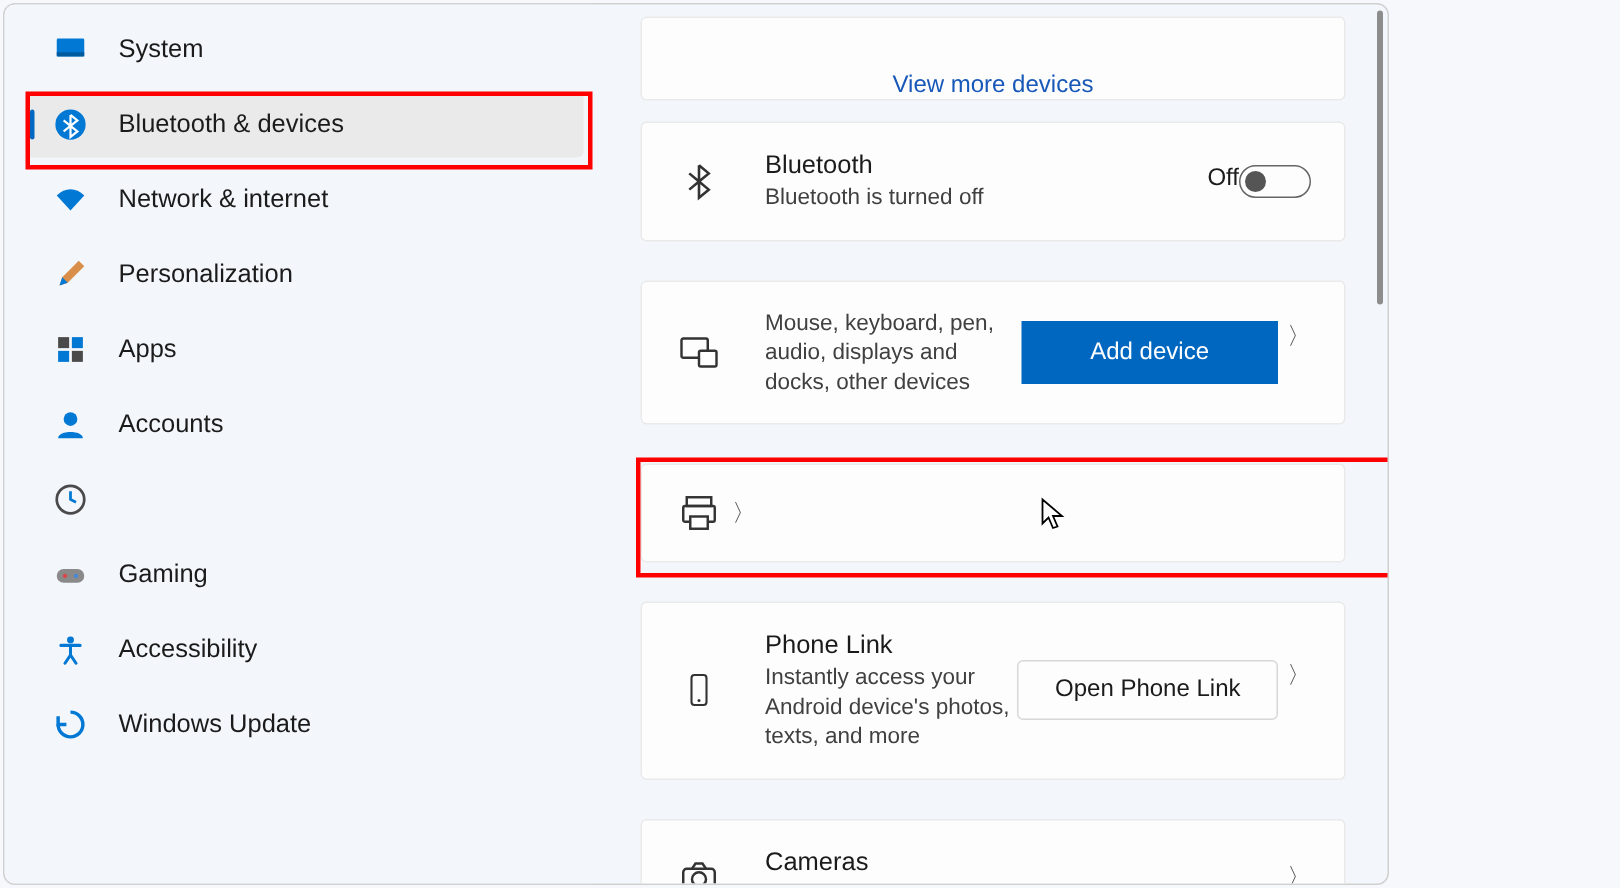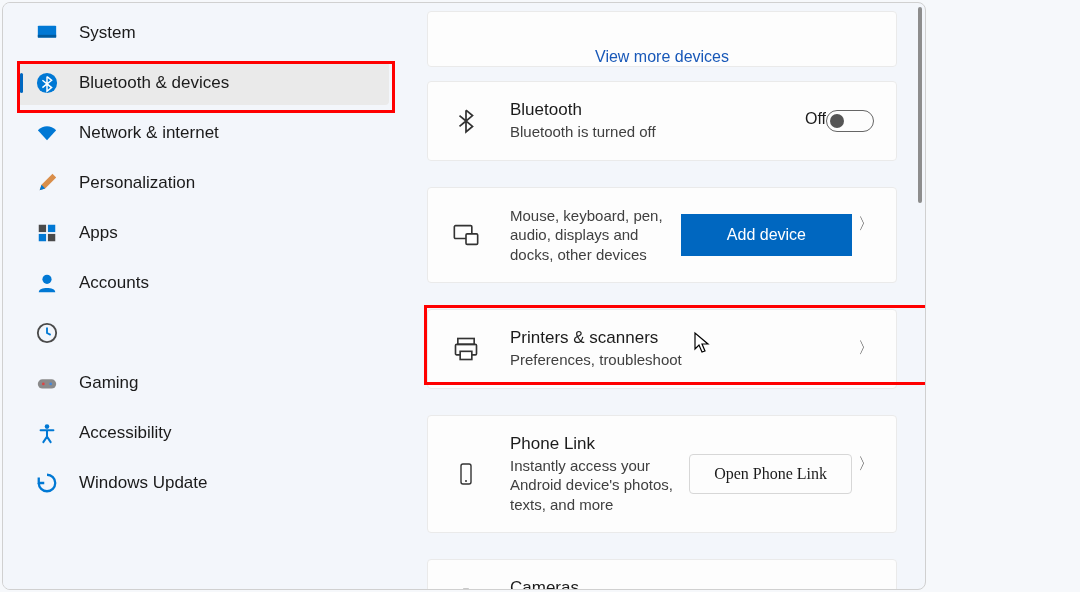--- a/index.html
+++ b/index.html
@@ -155,21 +155,20 @@
     cursor: pointer;
   }
   .btn-secondary {
     background: #fdfdfd;
     color: #1b1b1b;
     border: 1px solid #d7d7d7;
     border-radius: 4px;
     font-size: 16px;
     padding: 10px 24px;
     cursor: pointer;
-    font-family: Liberation Serif, serif;
   }
   .chevron {
     color: #555;
     font-size: 16px;
     margin-left: 6px;
   }
   .scrollbar {
     position: absolute;
     right: 3px;
     top: 4px;
@@ -336,24 +335,20 @@
     </div>
 
     <div class="card" style="margin-bottom:26px">
       <span class="card-icon">
         <svg width="28" height="28" viewBox="0 0 24 24">
             <rect x="5" y="3" width="14" height="5" fill="none" stroke="#333" stroke-width="1.4"></rect>
             <rect x="3" y="8" width="18" height="9" rx="1" fill="none" stroke="#333" stroke-width="1.4"></rect>
             <rect x="7" y="14" width="10" height="7" fill="#fff" stroke="#333" stroke-width="1.4"></rect>
           </svg>
       </span>
-      <div class="card-text">
-        <div class="card-title">Printers &amp; scanners</div>
-        <div class="card-sub">Preferences, troubleshoot</div>
-      </div>
       <div class="card-actions">
         <span class="chevron">〉</span>
       </div>
     </div>
 
     <div class="card">
       <span class="card-icon">
         <svg width="24" height="28" viewBox="0 0 24 24">
             <rect x="7" y="2" width="10" height="20" rx="2" fill="none" stroke="#333" stroke-width="1.4"></rect>
             <circle cx="12" cy="19" r="1" fill="#333"></circle>

